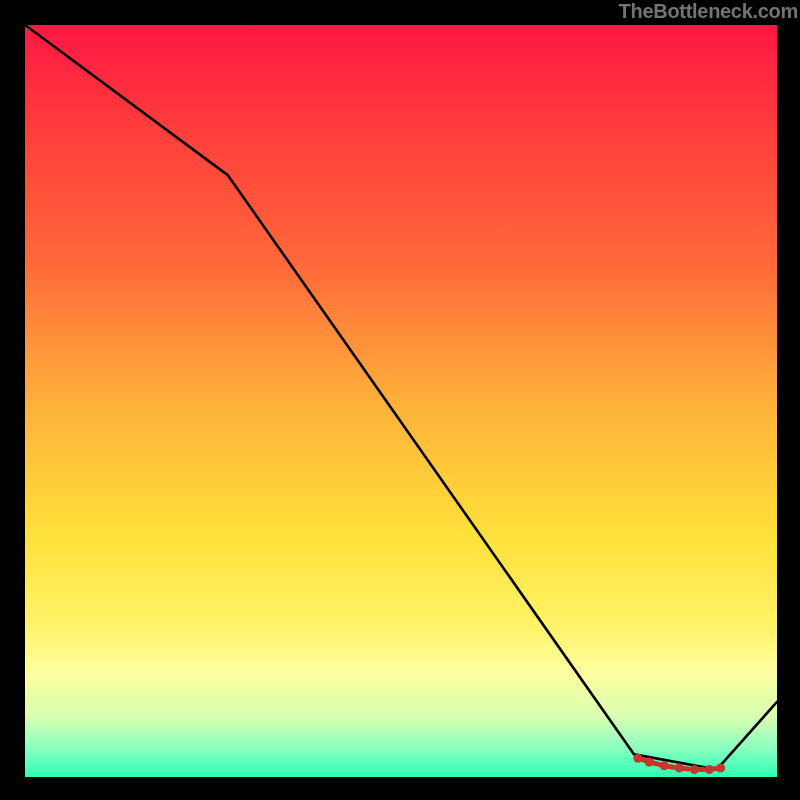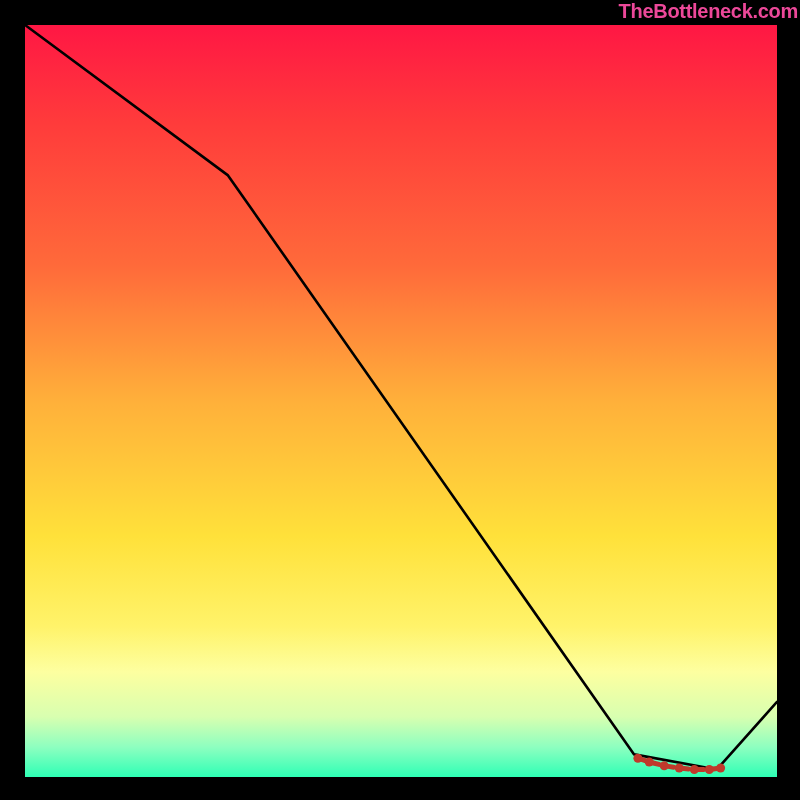--- a/index.html
+++ b/index.html
@@ -23,21 +23,21 @@
       #fdffa0 86%,
       #d8ffb0 92%,
       #8effc0 96%,
       #2effb5 100%);
   }
   .watermark {
     position: absolute;
     top: 0px; right: 2px;
     font-family: Arial, Helvetica, sans-serif;
     font-size: 20px;
-    color: #ec4899;
+    color: #737373;
     font-weight: 600;
     letter-spacing: -0.3px;
   }
   svg.overlay {
     position: absolute;
     left: 0; top: 0;
     width: 752px; height: 752px;
   }
 </style>
 </head>

